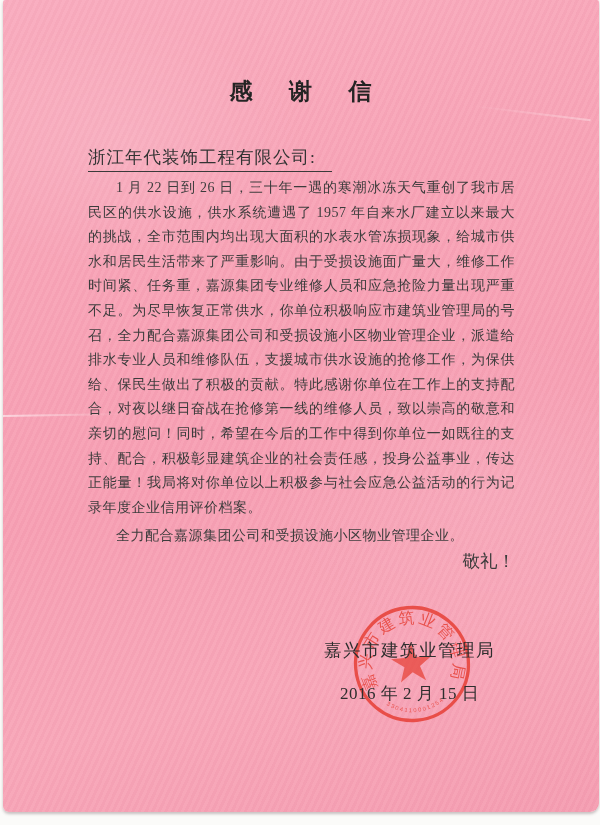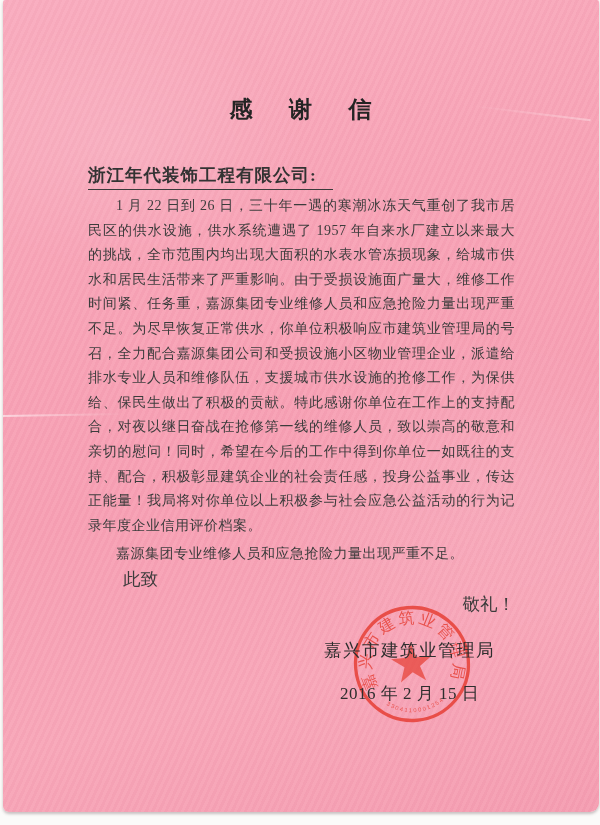--- a/index.html
+++ b/index.html
@@ -41,33 +41,32 @@
   }
   .crease-2 {
     left: 468px; top: 112px; width: 120px; height: 2px;
     background: linear-gradient(90deg, rgba(255,255,255,0), rgba(255,255,255,.32));
     transform: rotate(7deg);
   }
   .content {
     position: absolute; inset: 0;
     padding: 76px 84px 0 85px;
     color: #3c3c3c;
-    margin-top: 18px;
   }
   .title {
     margin: 0;
     font-family: "Liberation Sans", sans-serif;
     font-size: 23px;
     font-weight: bold;
     color: #242424;
     text-align: center;
     word-spacing: 26px;
     letter-spacing: 2px;
   }
-  .recipient-line { margin-top: 38px; line-height: 24px; font-weight: bold; }
+  .recipient-line { margin-top: 38px; line-height: 24px; }
   .recipient {
     display: inline-block;
     font-size: 17.5px;
     color: #333;
     border-bottom: 1.5px solid #3a3a3a;
     padding: 0 16px 2px 0;
     letter-spacing: 1px;
   }
   p.body {
     margin: 4px 0 0 0;
@@ -114,23 +113,22 @@
     <div class="crease crease-2"></div>
 
     <div class="content">
       <h1 class="title">感 谢 信</h1>
 
       <div class="recipient-line">
         <span class="recipient">浙江年代装饰工程有限公司:</span>
       </div>
 
       <p class="body">1 月 22 日到 26 日，三十年一遇的寒潮冰冻天气重创了我市居民区的供水设施，供水系统遭遇了 1957 年自来水厂建立以来最大的挑战，全市范围内均出现大面积的水表水管冻损现象，给城市供水和居民生活带来了严重影响。由于受损设施面广量大，维修工作时间紧、任务重，嘉源集团专业维修人员和应急抢险力量出现严重不足。为尽早恢复正常供水，你单位积极响应市建筑业管理局的号召，全力配合嘉源集团公司和受损设施小区物业管理企业，派遣给排水专业人员和维修队伍，支援城市供水设施的抢修工作，为保供给、保民生做出了积极的贡献。特此感谢你单位在工作上的支持配合，对夜以继日奋战在抢修第一线的维修人员，致以崇高的敬意和亲切的慰问！同时，希望在今后的工作中得到你单位一如既往的支持、配合，积极彰显建筑企业的社会责任感，投身公益事业，传达正能量！我局将对你单位以上积极参与社会应急公益活动的行为记录年度企业信用评价档案。</p>
-      <p class="body">嘉源集团专业维修人员和应急抢险力量出现严重不足。</p>
+      <p class="body">全力配合嘉源集团公司和受损设施小区物业管理企业。</p>
 
-      <p class="salute">此致</p>
       <p class="respect">敬礼！</p>
     </div>
 
     <svg class="seal" viewBox="0 0 150 150" xmlns="http://www.w3.org/2000/svg">
       <defs>
         <path id="arcTop" d="M 46.7 103.3 A 40 40 0 1 1 103.3 103.3" fill="none"></path>
         <path id="arcBottom" d="M 34.3 98.5 A 47 47 0 0 0 115.7 98.5" fill="none"></path>
       </defs>
       <g transform="rotate(-5 75 75)">
         <circle cx="75" cy="75" r="55" fill="none" stroke="#e5372b" stroke-width="3.2" opacity="0.85"></circle>

